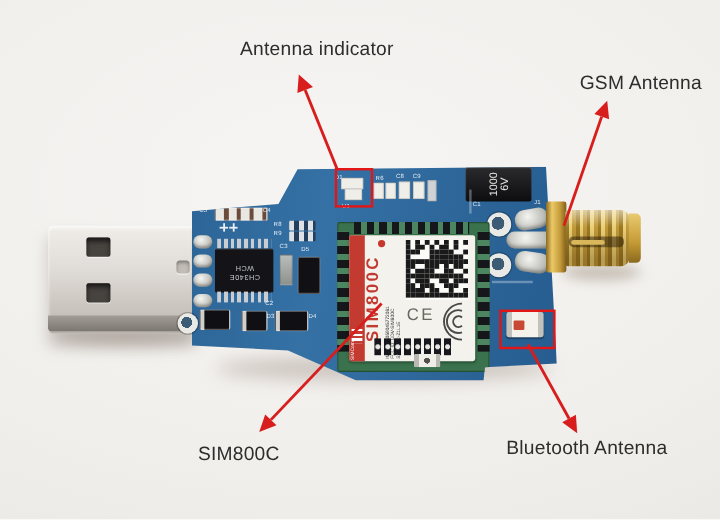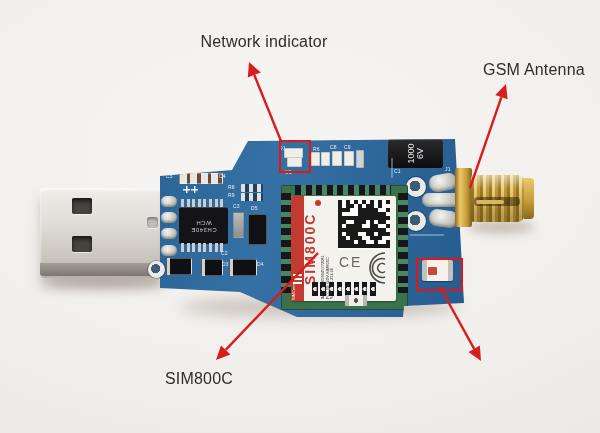--- a/index.html
+++ b/index.html
@@ -349,16 +349,17 @@
       <polygon points="249,62 260.8,72.4 247.8,77.6" stroke="none"></polygon>
       <line x1="470" y1="188" x2="501.4" y2="97.2"></line>
       <polygon points="506,84 507.6,99.3 495.3,95.1" stroke="none"></polygon>
       <line x1="318" y1="253" x2="225.7" y2="349.9"></line>
       <polygon points="216,360 221,345.4 230.4,354.4" stroke="none"></polygon>
       <line x1="440" y1="287" x2="474.2" y2="348.8"></line>
       <polygon points="481,361 468.5,351.9 479.9,345.6" stroke="none"></polygon>
     </g>
   </svg>
 
-  <div class="callout" style="left:181px;top:33px;width:166px;">Network indicator</div>
+  <div class="callout" style="left:181px;top:33px;width:166px;">Antenna indicator</div>
   <div class="callout" style="left:466px;top:61px;width:136px;">GSM Antenna</div>
   <div class="callout" style="left:160px;top:370px;width:78px;">SIM800C</div>
+  <div class="callout" style="left:416px;top:365px;width:146px;">Bluetooth Antenna</div>
 </div>
 
 </body></html>

